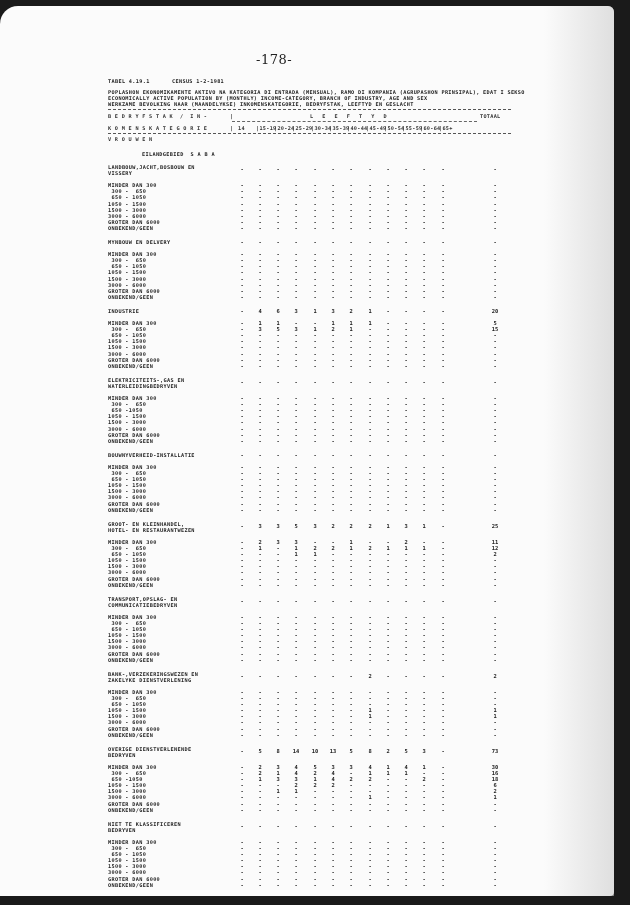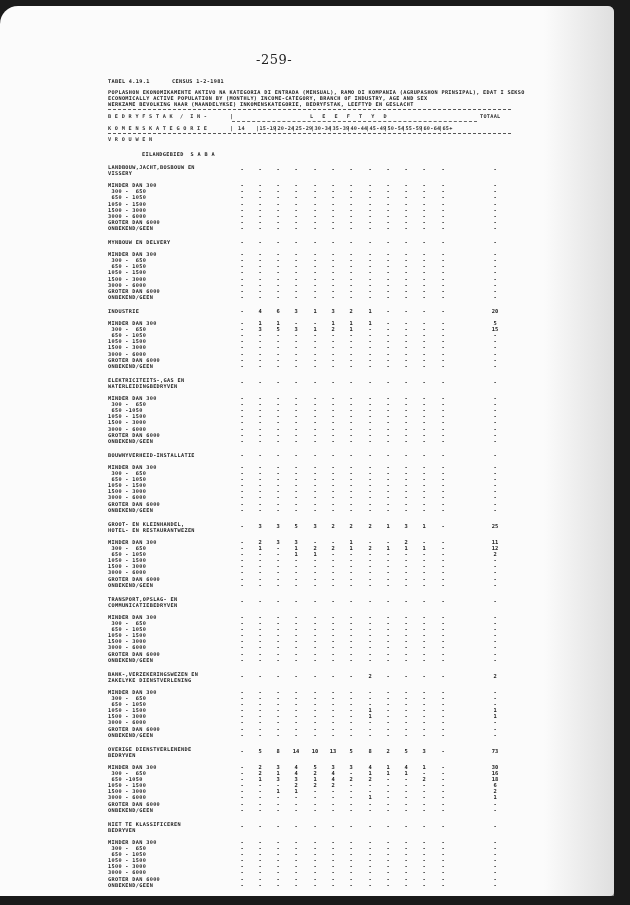--- a/index.html
+++ b/index.html
@@ -12,21 +12,21 @@
   .rule { position:absolute; left:108px; width:403px; border-top:1px dashed #555; height:0; }
   .lbl { position:absolute; left:108px; font-size:5.2px; line-height:6px; color:#222; white-space:pre; letter-spacing:0.35px; font-weight:bold; }
   .c { position:absolute; width:10px; text-align:center; font-size:5.4px; line-height:6px; color:#222; font-weight:bold; }
 </style>
 </head>
 <body>
 
 <div class="page">
   <div class="page-shade"></div>
 
-  <div class="pagenum">-259-</div>
+  <div class="pagenum">-178-</div>
 
   <div class="t" style="left:108px;top:72px;">TABEL 4.19.1</div>
   <div class="t" style="left:172px;top:72px;">CENSUS 1-2-1981</div>
 
   <div class="t" style="left:108px;top:83px;">POPLASHON EKONOMIKAMENTE AKTIVO NA KATEGORIA DI ENTRADA (MENSUAL), RAMO DI KOMPANIA (AGRUPASHON PRINSIPAL), EDAT I SEKSO</div>
   <div class="t" style="left:108px;top:89px;">ECONOMICALLY ACTIVE POPULATION BY (MONTHLY) INCOME-CATEGORY, BRANCH OF INDUSTRY, AGE AND SEX</div>
   <div class="t" style="left:108px;top:95px;">WERKZAME BEVOLKING NAAR (MAANDELYKSE) INKOMENSKATEGORIE, BEDRYFSTAK, LEEFTYD EN GESLACHT</div>
 
   <div class="rule" style="top:103px;"></div>
   <div class="hdr" style="left:108px;top:107px;">B E D R Y F S T A K  /  I N -</div>

